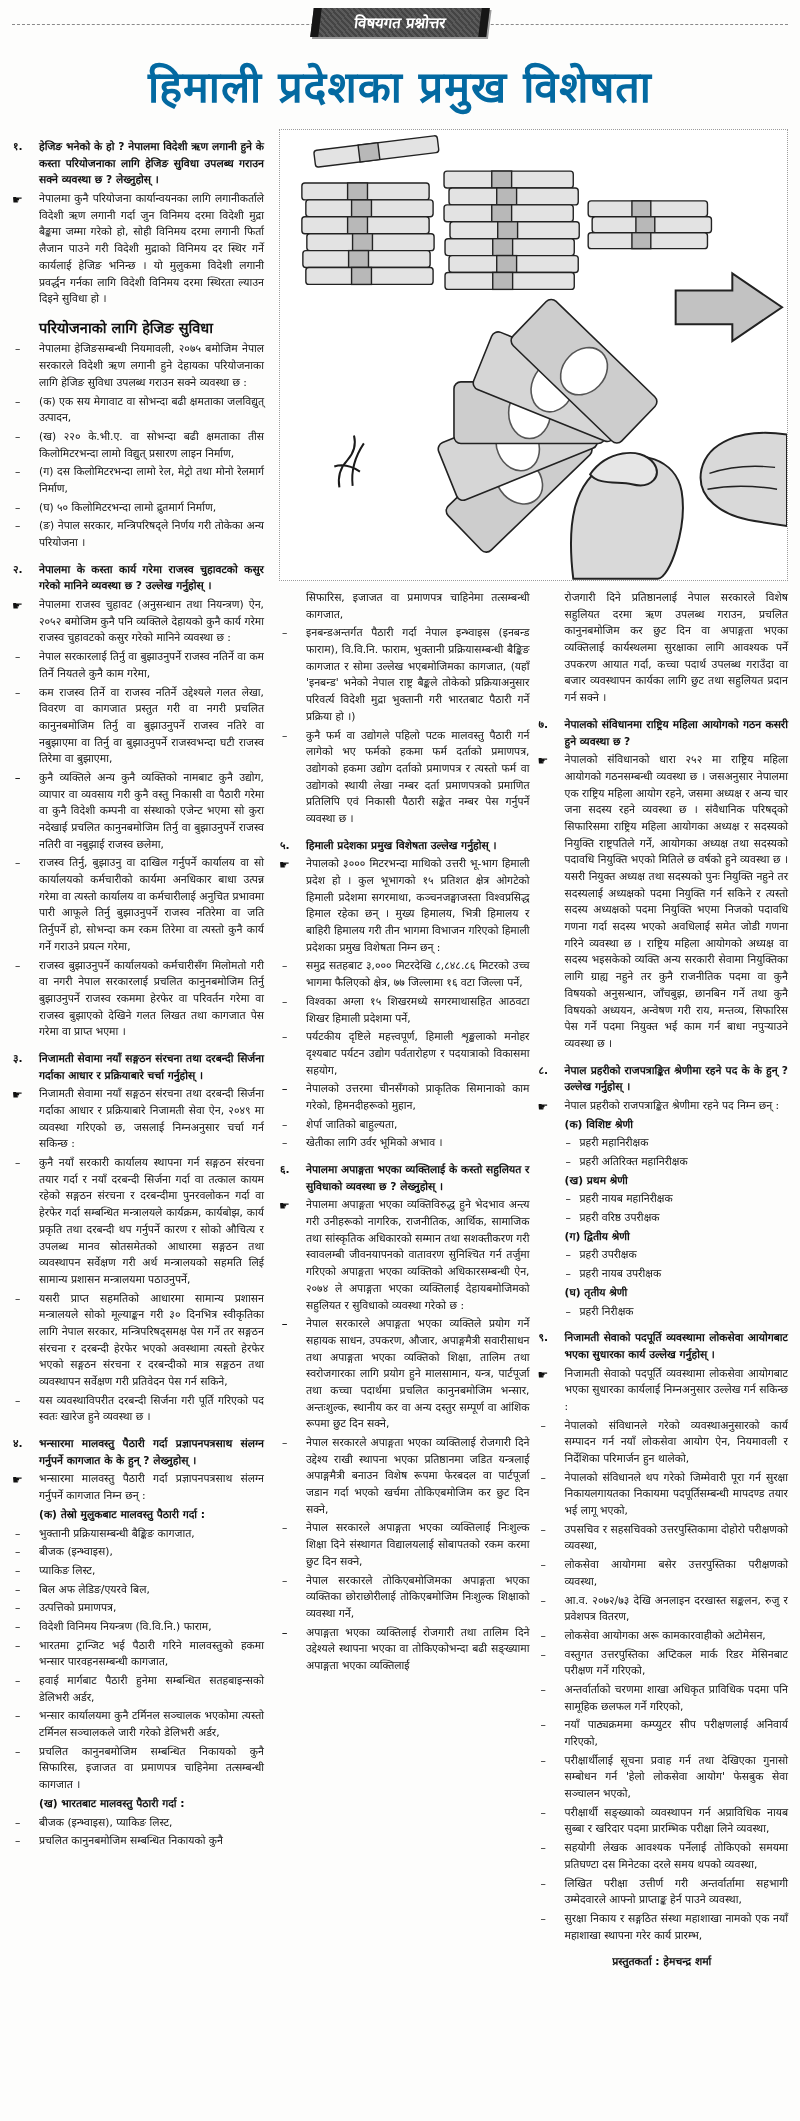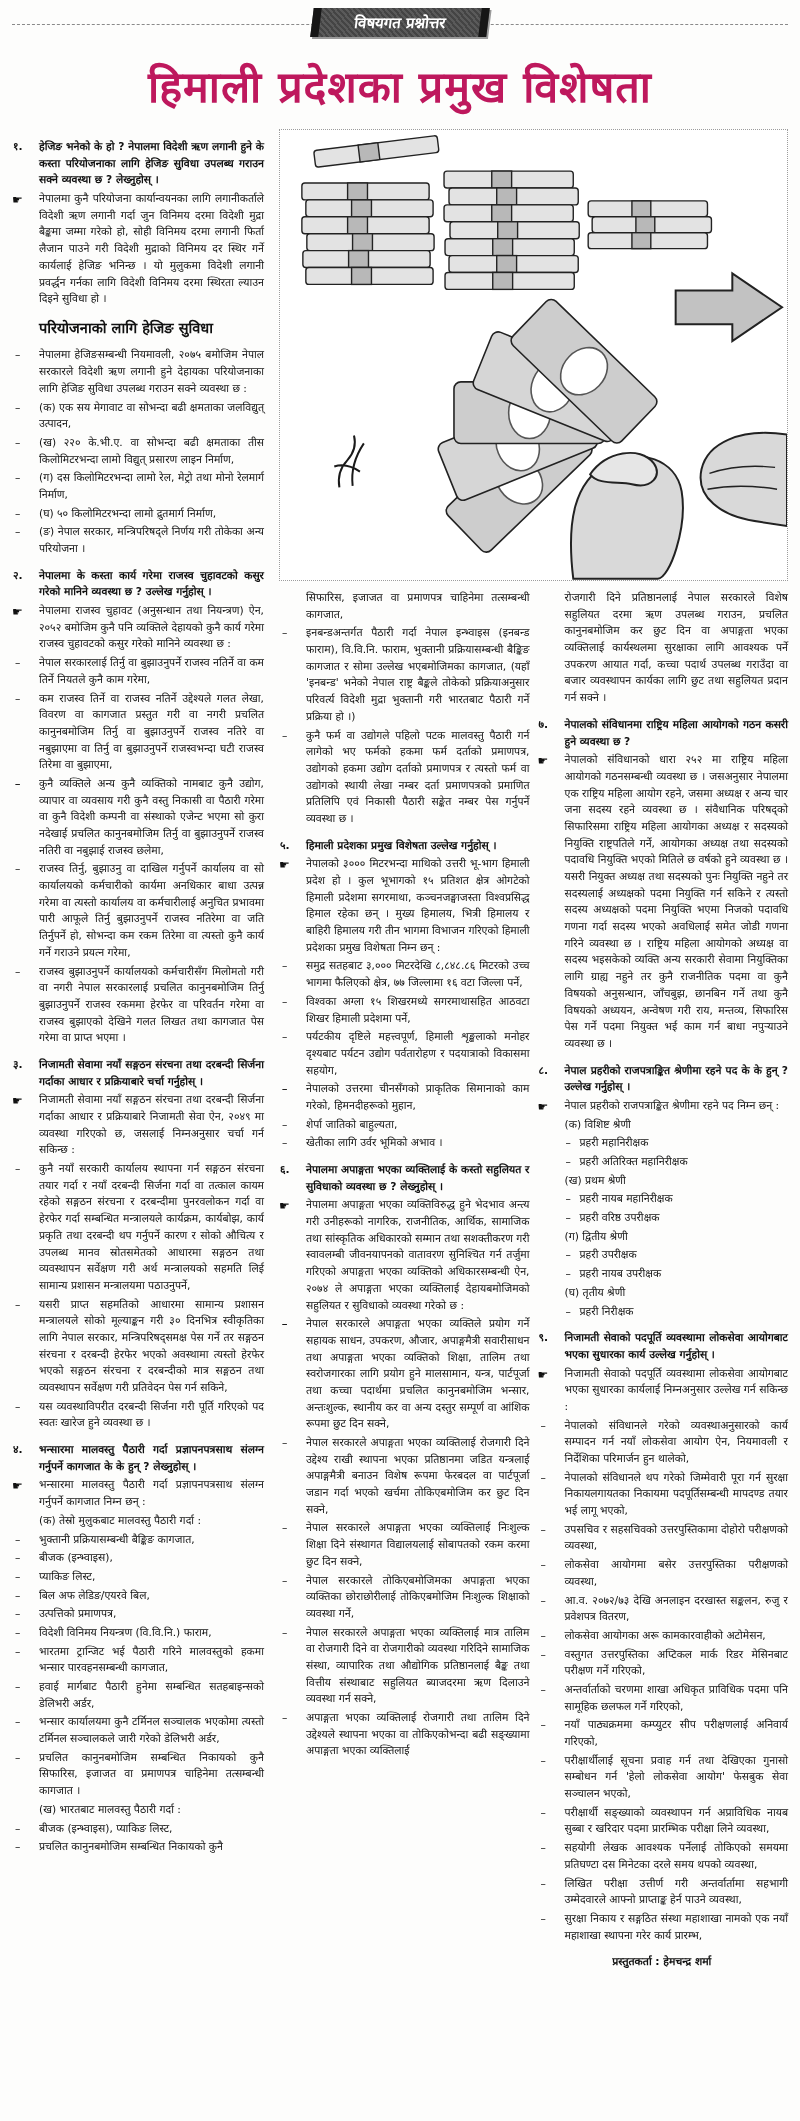--- a/index.html
+++ b/index.html
@@ -15,40 +15,40 @@
   .badge {
     position:relative; width:176px; margin:0 auto; text-align:center;
     background:#4d4d4d;
     background-image:repeating-linear-gradient(45deg,#5a5a5a 0 2px,#444 2px 4px);
     border-left:8px solid #161616; border-right:8px solid #161616;
     transform:skewX(-7deg);
     color:#fff; font-weight:bold; font-size:15px; padding:4px 2px 5px;
     box-shadow:2px 2px 0 #9a9a9a;
   }
   .headline { text-align:center; font-size:43px; font-weight:bold; letter-spacing:1px;
-    margin:8px 0 14px; color:#be185d; }
+    margin:8px 0 14px; color:#0369a1; }
   
   .content { display:flex; gap:15px; align-items:flex-start; }
   .col { font-size:10.7px; line-height:1.56; text-align:justify; }
   .col1 { width:252px; flex:none; }
   .rightwrap { flex:1; min-width:0; }
   .cols23 { display:flex; gap:8px; align-items:flex-start; }
   .cols23 .col { flex:1; min-width:0; }
   
   .illustration { border:1px dotted #9c9c9c; background:#fff; margin-bottom:9px;
     height:452px; overflow:hidden; }
   .illustration svg { width:100%; height:100%; display:block; }
   
   .blk { position:relative; padding-left:27px; margin-bottom:2px; }
   .blk .num { position:absolute; left:1px; top:0; font-weight:bold; }
   .blk .mk { position:absolute; left:0px; top:0; font-size:12px; }
   .blk .dash { position:absolute; left:3px; top:0; }
   .blk.q { font-weight:bold; margin-top:10px; }
-  .blk.sub { font-weight:bold; font-size:14.5px; margin-top:9px; margin-bottom:8px; text-align:left; }
-  .blk.lbl { font-weight:normal; text-align:left; }
+  .blk.sub { font-weight:bold; font-size:14.5px; margin-top:9px; margin-bottom:2px; text-align:left; }
+  .blk.lbl { font-weight:bold; text-align:left; }
   .blk.b2 { padding-left:42px; text-align:left; }
   .blk.b2 .dash { left:28px; }
   .blk.sig { font-weight:bold; text-align:center; padding-left:0; padding-right:2px; margin-top:10px; }
 </style>
 </head>
 <body>
 
 <div class="page">
 
   <div class="mast">
@@ -205,21 +205,21 @@
             <div class="blk b"><span class="dash">–</span><span>शेर्पा जातिको बाहुल्यता,</span></div>
             <div class="blk b"><span class="dash">–</span><span>खेतीका लागि उर्वर भूमिको अभाव ।</span></div>
             <div class="blk q"><span class="num">६.</span><span>नेपालमा अपाङ्गता भएका व्यक्तिलाई के कस्तो सहुलियत र सुविधाको व्यवस्था छ ? लेख्नुहोस् ।</span></div>
             <div class="blk a"><span class="mk">☛</span><span>नेपालमा अपाङ्गता भएका व्यक्तिविरुद्ध हुने भेदभाव अन्त्य गरी उनीहरूको नागरिक, राजनीतिक, आर्थिक, सामाजिक तथा सांस्कृतिक अधिकारको सम्मान तथा सशक्तीकरण गरी स्वावलम्बी जीवनयापनको वातावरण सुनिश्चित गर्न तर्जुमा गरिएको अपाङ्गता भएका व्यक्तिको अधिकारसम्बन्धी ऐन, २०७४ ले अपाङ्गता भएका व्यक्तिलाई देहायबमोजिमको सहुलियत र सुविधाको व्यवस्था गरेको छ :</span></div>
             <div class="blk b"><span class="dash">–</span></div>
             <div class="blk b"><span class="dash">–</span></div>
             <div class="blk b"><span class="dash">–</span><span>नेपाल सरकारले अपाङ्गता भएका व्यक्तिले प्रयोग गर्ने सहायक साधन, उपकरण, औजार, अपाङ्गमैत्री सवारीसाधन तथा अपाङ्गता भएका व्यक्तिको शिक्षा, तालिम तथा स्वरोजगारका लागि प्रयोग हुने मालसामान, यन्त्र, पार्टपूर्जा तथा कच्चा पदार्थमा प्रचलित कानुनबमोजिम भन्सार, अन्तःशुल्क, स्थानीय कर वा अन्य दस्तुर सम्पूर्ण वा आंशिक रूपमा छुट दिन सक्ने,</span></div>
             <div class="blk b"><span class="dash">–</span><span>नेपाल सरकारले अपाङ्गता भएका व्यक्तिलाई रोजगारी दिने उद्देश्य राखी स्थापना भएका प्रतिष्ठानमा जडित यन्त्रलाई अपाङ्गमैत्री बनाउन विशेष रूपमा फेरबदल वा पार्टपूर्जा जडान गर्दा भएको खर्चमा तोकिएबमोजिम कर छुट दिन सक्ने,</span></div>
             <div class="blk b"><span class="dash">–</span><span>नेपाल सरकारले अपाङ्गता भएका व्यक्तिलाई निःशुल्क शिक्षा दिने संस्थागत विद्यालयलाई सोबापतको रकम करमा छुट दिन सक्ने,</span></div>
             <div class="blk b"><span class="dash">–</span><span>नेपाल सरकारले तोकिएबमोजिमका अपाङ्गता भएका व्यक्तिका छोराछोरीलाई तोकिएबमोजिम निःशुल्क शिक्षाको व्यवस्था गर्ने,</span></div>
-            <div class="blk b"><span class="dash">–</span><span>नेपाल सरकारले अपाङ्गता भएका व्यक्तिलाई मात्र तालिम वा रोजगारी दिने वा रोजगारीको व्यवस्था गरिदिने सामाजिक संस्था, व्यापारिक तथा औद्योगिक प्रतिष्ठानलाई बैङ्क तथा वित्तीय संस्थाबाट सहुलियत ब्याजदरमा ऋण दिलाउने व्यवस्था गर्न सक्ने,</span></div>
+            <div class="blk b"><span class="dash">–</span></div>
             <div class="blk b"><span class="dash">–</span><span>अपाङ्गता भएका व्यक्तिलाई रोजगारी तथा तालिम दिने उद्देश्यले स्थापना भएका वा तोकिएकोभन्दा बढी सङ्ख्यामा अपाङ्गता भएका व्यक्तिलाई</span></div>
           </div>
         <div class="col">
             <div class="blk cont"><span>रोजगारी दिने प्रतिष्ठानलाई नेपाल सरकारले विशेष सहुलियत दरमा ऋण उपलब्ध गराउन, प्रचलित कानुनबमोजिम कर छुट दिन वा अपाङ्गता भएका व्यक्तिलाई कार्यस्थलमा सुरक्षाका लागि आवश्यक पर्ने उपकरण आयात गर्दा, कच्चा पदार्थ उपलब्ध गराउँदा वा बजार व्यवस्थापन कार्यका लागि छुट तथा सहुलियत प्रदान गर्न सक्ने ।</span></div>
             <div class="blk q"><span class="num">७.</span><span>नेपालको संविधानमा राष्ट्रिय महिला आयोगको गठन कसरी हुने व्यवस्था छ ?</span></div>
             <div class="blk a"><span class="mk">☛</span><span>नेपालको संविधानको धारा २५२ मा राष्ट्रिय महिला आयोगको गठनसम्बन्धी व्यवस्था छ । जसअनुसार नेपालमा एक राष्ट्रिय महिला आयोग रहने, जसमा अध्यक्ष र अन्य चार जना सदस्य रहने व्यवस्था छ । संवैधानिक परिषद्को सिफारिसमा राष्ट्रिय महिला आयोगका अध्यक्ष र सदस्यको नियुक्ति राष्ट्रपतिले गर्ने, आयोगका अध्यक्ष तथा सदस्यको पदावधि नियुक्ति भएको मितिले छ वर्षको हुने व्यवस्था छ । यसरी नियुक्त अध्यक्ष तथा सदस्यको पुनः नियुक्ति नहुने तर सदस्यलाई अध्यक्षको पदमा नियुक्ति गर्न सकिने र त्यस्तो सदस्य अध्यक्षको पदमा नियुक्ति भएमा निजको पदावधि गणना गर्दा सदस्य भएको अवधिलाई समेत जोडी गणना गरिने व्यवस्था छ । राष्ट्रिय महिला आयोगको अध्यक्ष वा सदस्य भइसकेको व्यक्ति अन्य सरकारी सेवामा नियुक्तिका लागि ग्राह्य नहुने तर कुनै राजनीतिक पदमा वा कुनै विषयको अनुसन्धान, जाँचबुझ, छानबिन गर्ने तथा कुनै विषयको अध्ययन, अन्वेषण गरी राय, मन्तव्य, सिफारिस पेस गर्ने पदमा नियुक्त भई काम गर्न बाधा नपुऱ्याउने व्यवस्था छ ।</span></div>
             <div class="blk q"><span class="num">८.</span><span>नेपाल प्रहरीको राजपत्राङ्कित श्रेणीमा रहने पद के के हुन् ? उल्लेख गर्नुहोस् ।</span></div>
             <div class="blk a"><span class="mk">☛</span><span>नेपाल प्रहरीको राजपत्राङ्कित श्रेणीमा रहने पद निम्न छन् :</span></div>
             <div class="blk lbl"><span>(क) विशिष्ट श्रेणी</span></div>
             <div class="blk b2"><span class="dash">–</span><span>प्रहरी महानिरीक्षक</span></div>

